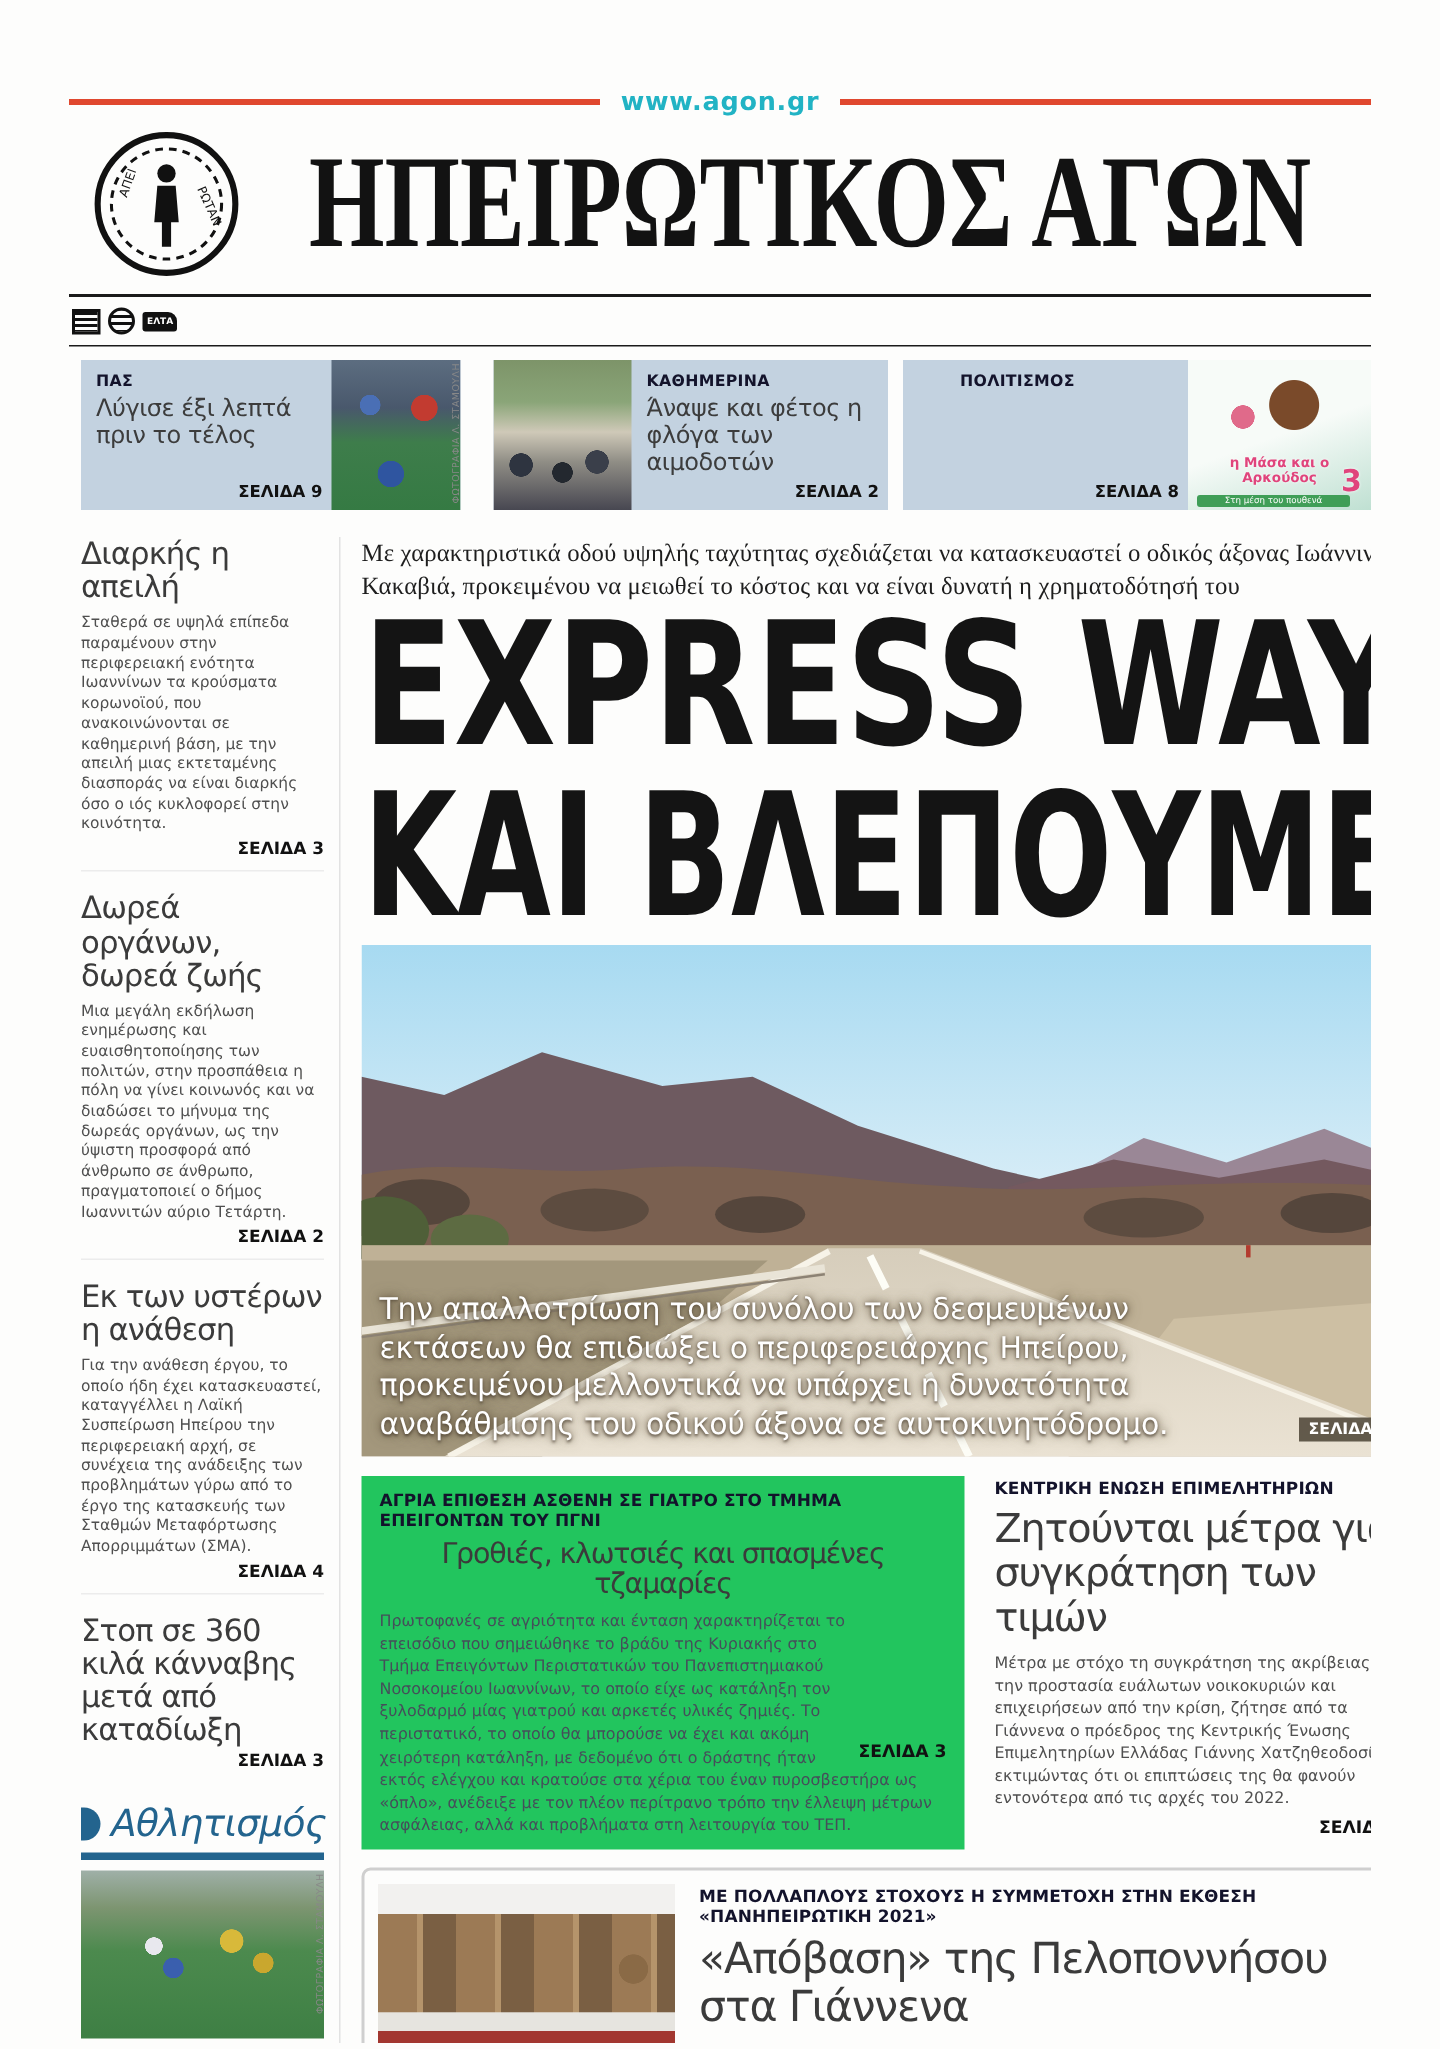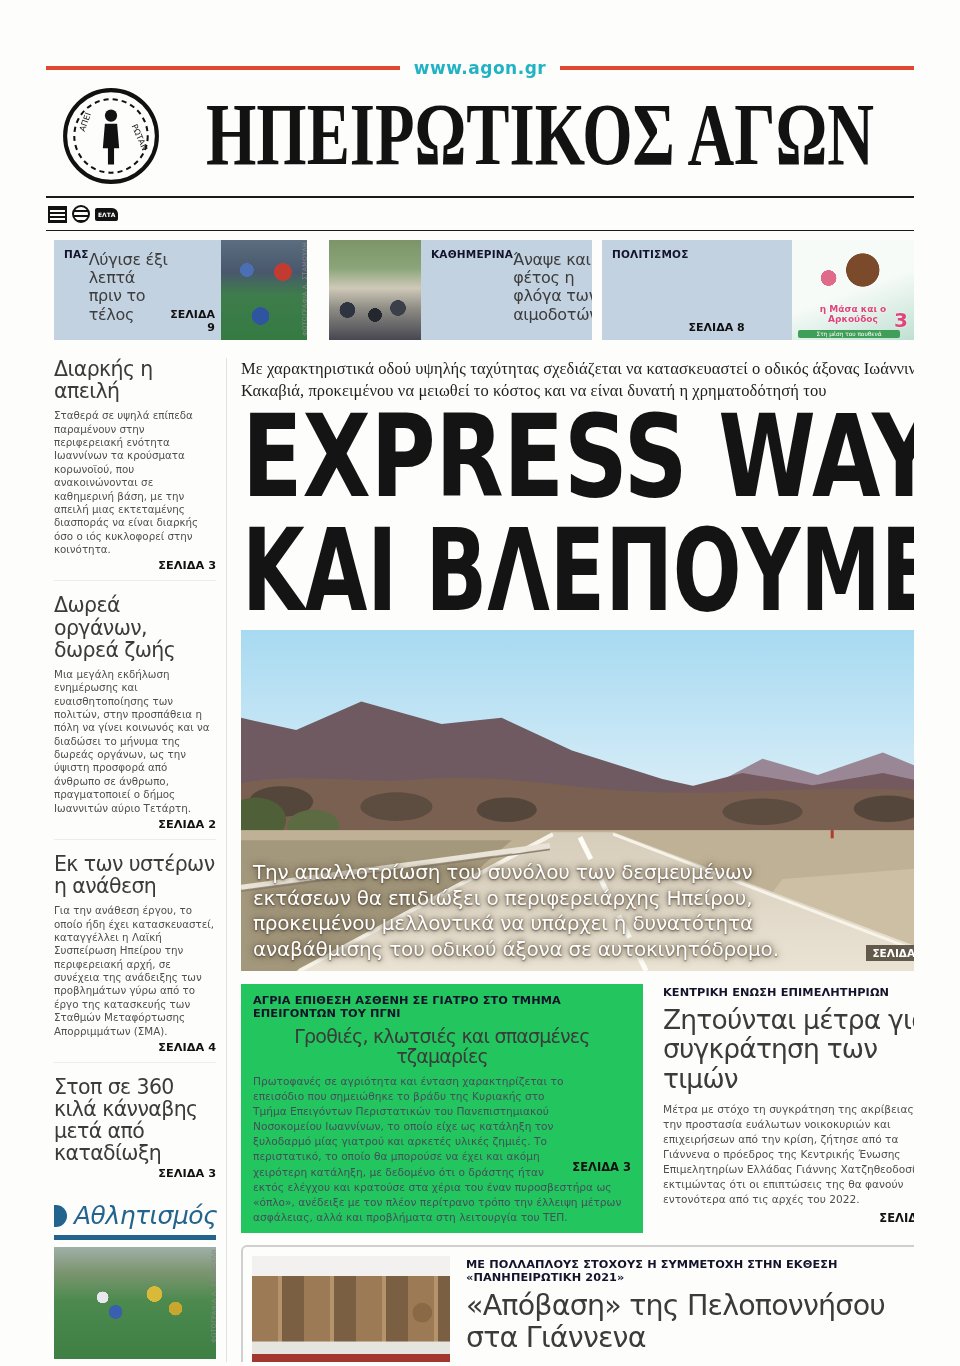--- a/index.html
+++ b/index.html
@@ -20,21 +20,21 @@
     border-top:2px solid #1a1a1a;border-bottom:1.5px solid #1a1a1a;
     display:flex;align-items:center;}
   .dl-icons{display:flex;align-items:center;gap:5px;margin-left:2px;}
   .ic-stamp{width:15px;height:13px;border:2px solid #111;background:repeating-linear-gradient(180deg,#111 0 2px,transparent 2px 4px);}
   .ic-press{width:14px;height:14px;border:2px solid #111;border-radius:50%;background:repeating-linear-gradient(180deg,transparent 0 3px,#111 3px 5px);}
   .ic-elta{height:13px;background:#111;color:#fff;font-size:6px;font-weight:bold;display:flex;align-items:center;padding:0 3px;border-radius:2px 6px 2px 2px;}
   .dl-text{flex:1;text-align:center;font-family:"Liberation Serif",serif;font-size:13.5px;color:#1c1c1c;letter-spacing:.2px;}
   
   .teasers{position:absolute;top:240px;left:54px;right:46px;height:100px;display:flex;}
   .tz{background:#c3d2e0;display:flex;overflow:hidden;}
-  .tz .txt{padding:8px 6px 6px 10px;display:flex;flex:1;}
+  .tz .txt{padding:8px 6px 6px 10px;display:flex;flex-direction:column;flex:1;}
   .tz .kick{font-size:10.5px;font-weight:800;color:#13132b;letter-spacing:.2px;}
   .tz .ttl{font-size:16px;line-height:1.14;color:#3c3c3c;margin-top:3px;letter-spacing:-.3px;}
   .tz .pg{margin-top:auto;text-align:right;font-size:11px;font-weight:800;color:#111;}
   .tz-photo{position:relative;flex:0 0 auto;}
   .vcredit{position:absolute;right:-1px;top:2px;writing-mode:vertical-rl;transform:rotate(180deg);font-size:6.3px;color:#888;letter-spacing:.3px;background:transparent;}
   .ph-foot{width:86px;height:100%;
     background:
       radial-gradient(circle 9px at 72% 32%,#c23b30 0 96%,transparent 100%),
       radial-gradient(circle 7px at 30% 30%,#4a6fb5 0 96%,transparent 100%),
       radial-gradient(circle 9px at 46% 76%,#2f55a0 0 96%,transparent 100%),
@@ -150,21 +150,21 @@
   <div class="tz" style="width:263px;margin-right:10px;">
     <div class="tz-photo">
         <div class="ph-blood"></div>
       </div>
     <div class="txt">
       <div class="kick">ΚΑΘΗΜΕΡΙΝΑ</div>
       <div class="ttl">Άναψε και φέτος η φλόγα των αιμοδοτών</div>
       <div class="pg">ΣΕΛΙΔΑ 2</div>
     </div>
   </div>
-  <div class="tz" style="flex:1;">
+  <div class="tz" style="flex:1;padding-left:28px;">
     <div class="txt">
       <div class="kick">ΠΟΛΙΤΙΣΜΟΣ</div>
       <div class="pg">ΣΕΛΙΔΑ 8</div>
     </div>
     <div class="ph-masha">
       <div class="masha-t">η Μάσα και ο Αρκούδος</div>
       <div class="masha-n">3</div>
       <div class="masha-tag">Στη μέση του πουθενά</div>
     </div>
   </div>

